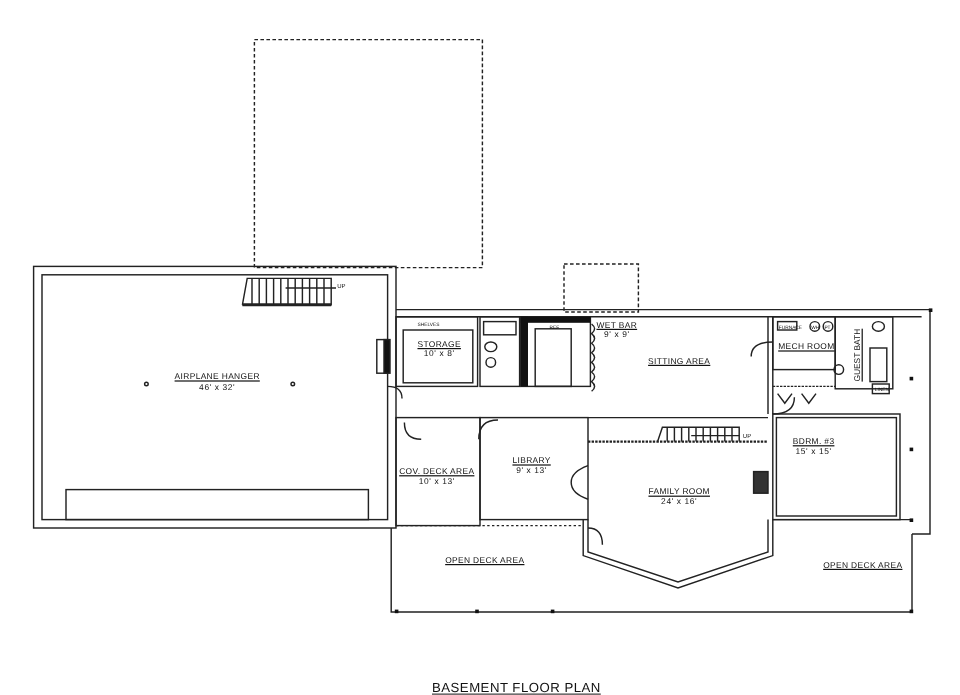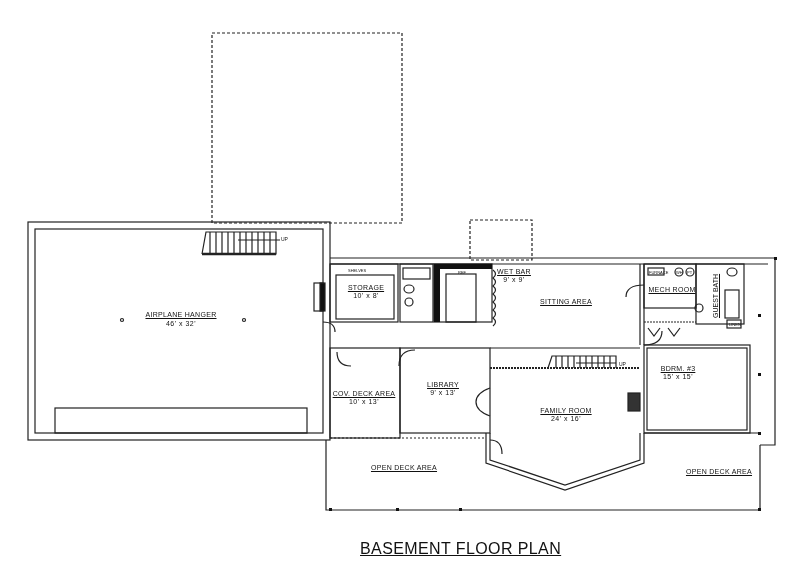--- a/index.html
+++ b/index.html
@@ -2,21 +2,21 @@
 <html><head>
 <meta charset="utf-8">
 <style>
   html,body{margin:0;padding:0;background:#ffffff;}
   body{width:800px;height:579px;position:relative;overflow:hidden;font-family:"Liberation Sans",sans-serif;}
   svg{position:absolute;left:0;top:0;}
   .lbl{position:absolute;font-family:"Liberation Sans",sans-serif;font-size:7px;color:#111;text-decoration:underline;letter-spacing:0.3px;white-space:nowrap;transform:translateX(-50%);}
   .dim{position:absolute;font-family:"Liberation Sans",sans-serif;font-size:7px;color:#111;white-space:nowrap;transform:translateX(-50%);letter-spacing:0.5px;}
   .tiny{position:absolute;font-family:"Liberation Sans",sans-serif;font-size:4px;color:#111;white-space:nowrap;}
   .vert{position:absolute;font-family:"Liberation Sans",sans-serif;font-size:7px;color:#111;text-decoration:underline;white-space:nowrap;transform:rotate(-90deg);transform-origin:left top;}
-  .title{position:absolute;left:360px;top:540px;font-family:"Liberation Sans",sans-serif;font-size:16px;color:#111;text-decoration:underline;letter-spacing:0.4px;}
+  .title{position:absolute;left:360px;top:568px;font-family:"Liberation Sans",sans-serif;font-size:11px;color:#111;text-decoration:underline;letter-spacing:0.4px;}
   .up{position:absolute;font-family:"Liberation Sans",sans-serif;font-size:5px;color:#111;}
 </style>
 </head>
 <body>
 
 <svg width="800" height="579" viewBox="0 0 800 579">
   <g fill="none" stroke="#222" stroke-width="1.2">
 
     <rect x="212" y="33" width="190" height="190" stroke-dasharray="3,2"></rect>
     <rect x="470" y="220" width="62" height="40" stroke-dasharray="3,2"></rect>

